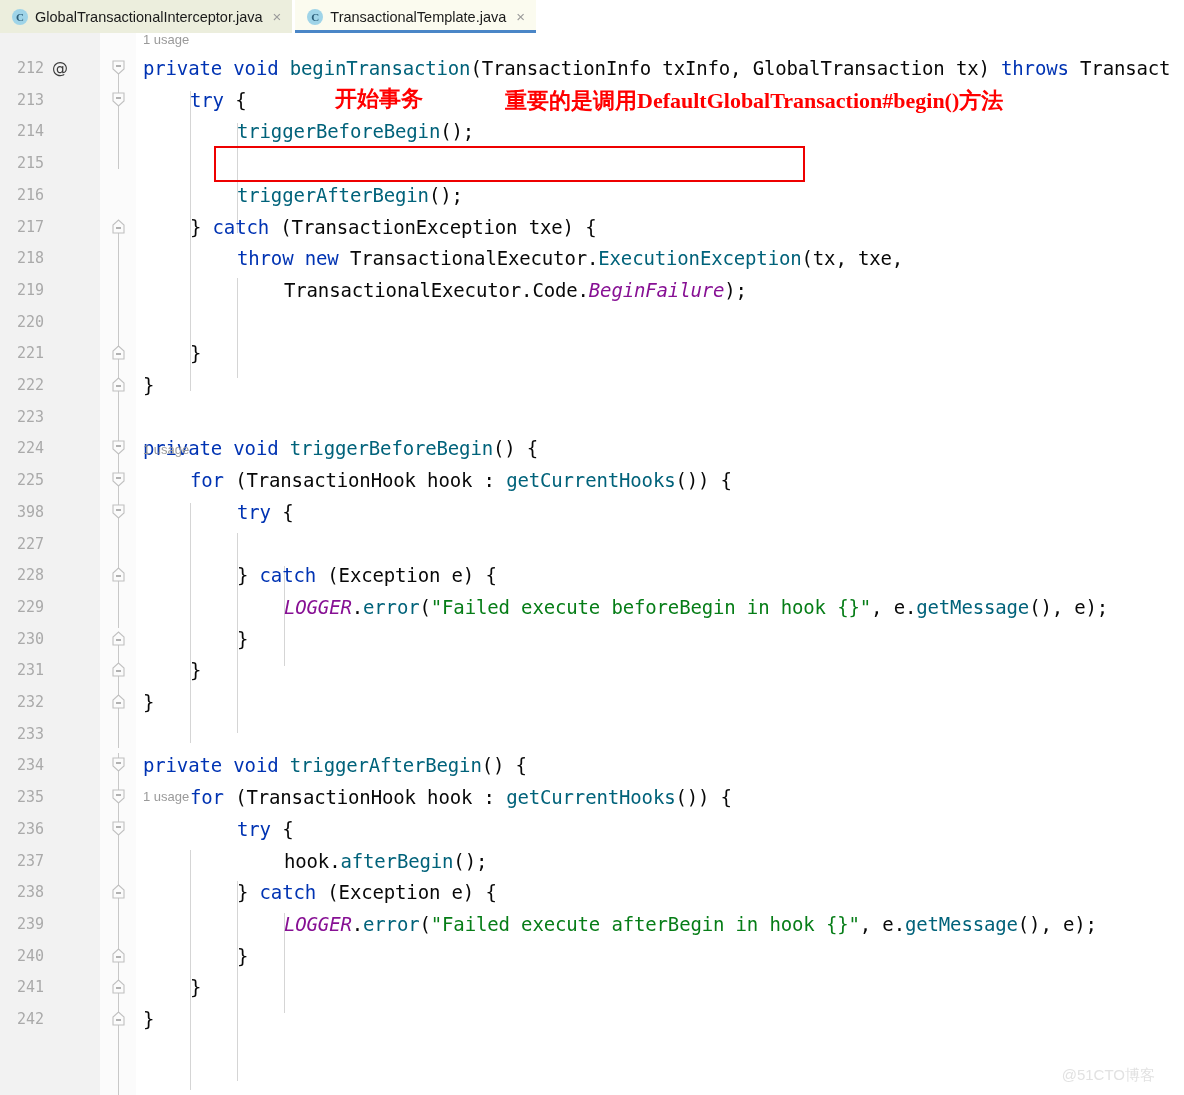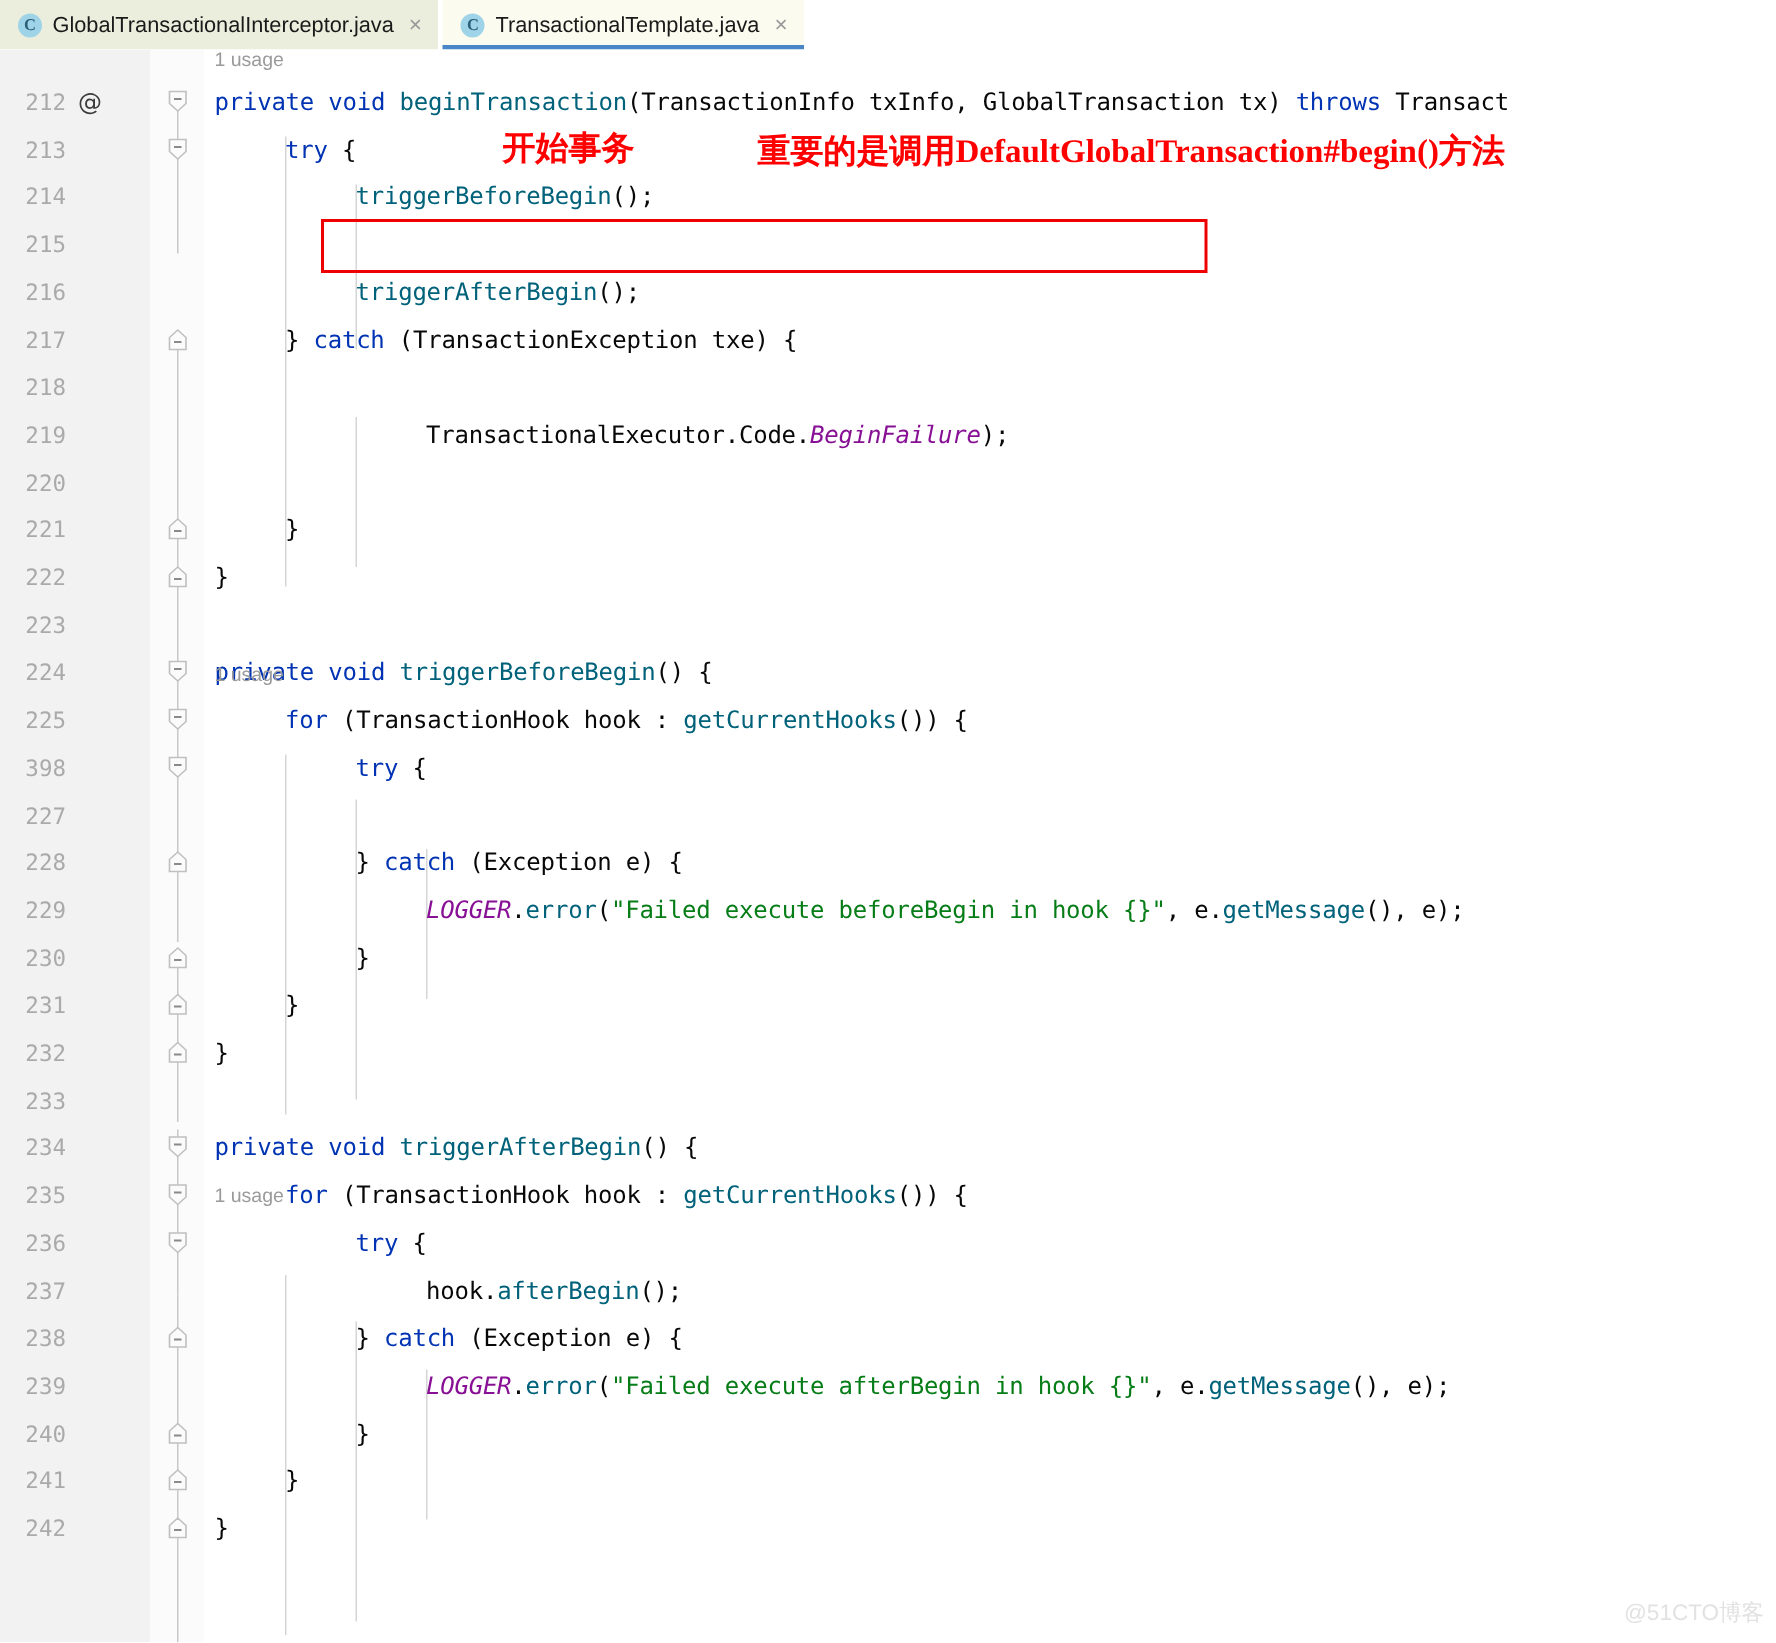--- a/index.html
+++ b/index.html
@@ -117,21 +117,21 @@
     font-family: "DejaVu Sans", sans-serif;
     font-size: 16px;
     color: #3c3c3c;
   }
 
   
   .code {
     position: absolute;
     left: 143px; top: 0;
     font-family: "DejaVu Sans Mono", monospace;
-    font-size: 16px;
+    font-size: 19px;
     color: #080808;
     white-space: pre;
     letter-spacing: -0.15px;
   }
   .kw   { color: #0033b3; }
   .mth  { color: #00627a; }
   .str  { color: #067d17; }
   .stat { color: #871094; font-style: italic; }
   .enm  { color: #871094; font-style: italic; }
   .pl   { color: #080808; }
@@ -182,21 +182,21 @@
   }
   .redbox {
     position: absolute;
     border: 2px solid #ee0000;
     background: transparent;
     pointer-events: none;
   }
 
   .watermark {
     position: absolute;
-    right: 8px; bottom: 10px;
+    right: 29px; bottom: 10px;
     font-size: 15px;
     color: #e2e2e2;
     font-family: "Liberation Sans", sans-serif;
     white-space: nowrap;
   }
 </style>
 </head>
 <body>
 
 <div id="app">
@@ -258,20 +258,21 @@
         <div class="row" style="top: 145.8px;">
           <span class="lineno">216</span>
           <span class="code" style="left: 237px;"><span class="mth">triggerAfterBegin</span>();</span>
         </div>
         <div class="row" style="top: 177.5px;">
           <span class="lineno">217</span>
           <span class="code" style="left: 190px;">} <span class="kw">catch</span> (<span class="pl">TransactionException</span> <span class="pl">txe</span>) {</span>
         </div>
         <div class="row" style="top: 209.2px;">
           <span class="lineno">218</span>
+          <span class="code" style="left: 237px;"><span class="kw">throw</span> <span class="kw">new</span> <span class="pl">TransactionalExecutor</span>.<span class="mth">ExecutionException</span>(<span class="pl">tx</span>, <span class="pl">txe</span>,</span>
         </div>
         <div class="row" style="top: 240.9px;">
           <span class="lineno">219</span>
           <span class="code" style="left: 284px;"><span class="pl">TransactionalExecutor</span>.<span class="pl">Code</span>.<span class="enm">BeginFailure</span>);</span>
         </div>
         <div class="row" style="top: 272.6px;">
           <span class="lineno">220</span>
           <span class="code" style="left: 143px;"></span>
         </div>
         <div class="row" style="top: 304.3px;">

